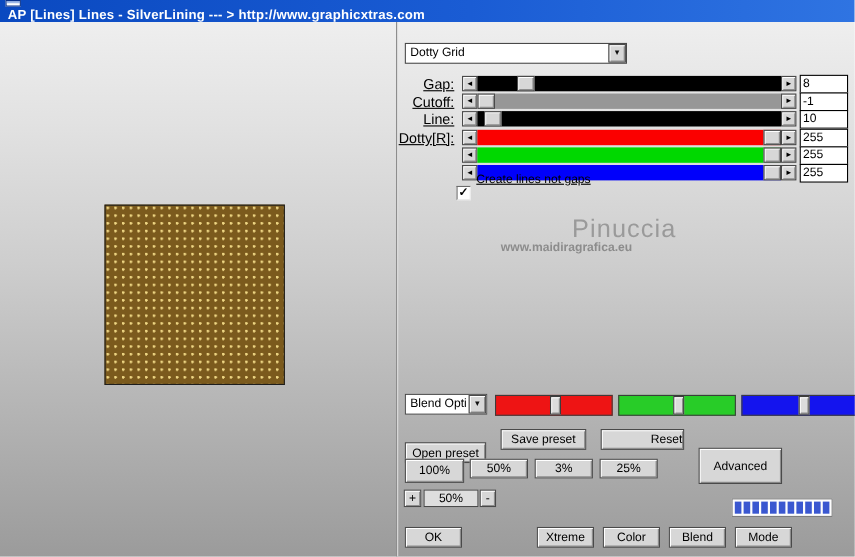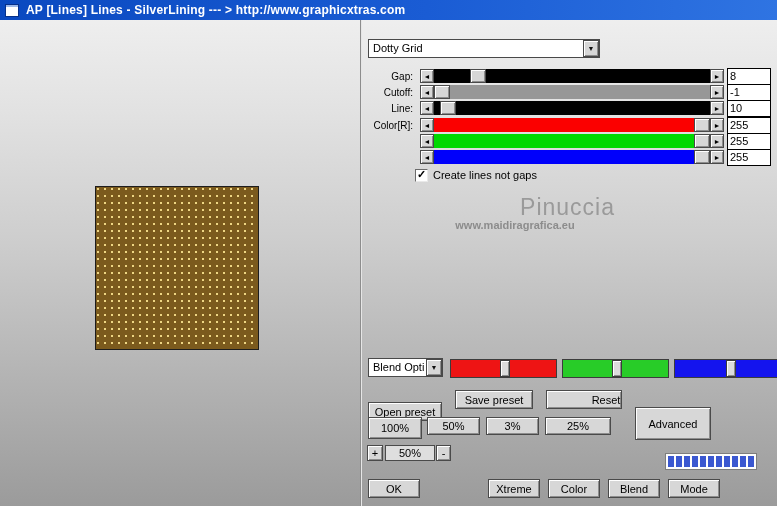--- a/index.html
+++ b/index.html
@@ -5,21 +5,21 @@
   html,body{margin:0;padding:0;}
   body{width:777px;height:506px;font-family:"Liberation Sans",sans-serif;}
   .window{
     position:relative;width:777px;height:506px;overflow:hidden;
     background:linear-gradient(180deg,#f1f1f1 0%,#e2e2e2 22%,#cdcdcd 48%,#b3b3b3 75%,#9b9b9b 100%);
   }
   
   .titlebar{
     position:absolute;left:0;top:0;width:777px;height:20px;
     background:linear-gradient(90deg,#0a49c0 0%,#1a5cd4 55%,#2f74e2 100%);
-    display:flex;align-items:center;color:#fff;
+    display:flex;color:#fff;flex-direction:column;
   }
   .win-icon{width:12px;height:11px;margin-left:5px;background:#fff;border:1px solid #06308a;box-shadow:inset 0 2px 0 #9db8e8;}
   .win-title{margin-left:7px;font-size:12px;font-weight:bold;white-space:nowrap;letter-spacing:0.2px;}
   
   .divider{position:absolute;left:360px;top:20px;width:1px;height:486px;background:#8d8d8d;box-shadow:1px 0 0 #e6e6e6;}
   
   .preview{
     position:absolute;left:95px;top:186px;width:162px;height:162px;
     border:1px solid #1d1d1d;
     background-color:#7b5a1d;
@@ -36,40 +36,40 @@
   .btn{
     position:absolute;display:flex;align-items:center;justify-content:center;
     font-size:11px;color:#000;cursor:default;
   }
   
   .dropdown{position:absolute;display:flex;background:#fff;border:1px solid #494949;box-sizing:border-box;}
   .dd-text{flex:1;font-size:11px;line-height:16px;padding-left:4px;white-space:nowrap;overflow:hidden;}
   .dd-btn{flex:0 0 16px;display:flex;align-items:center;justify-content:center;}
   .dd-btn::before{content:"▼";font-size:7px;color:#111;}
   
-  .srow-label{position:absolute;left:358px;width:58px;height:15px;line-height:15px;font-size:10px;text-align:right;padding-right:3px;box-sizing:border-box;white-space:nowrap;}
+  .srow-label{position:absolute;left:358px;width:58px;height:15px;line-height:15px;font-size:13px;text-align:right;padding-right:3px;box-sizing:border-box;white-space:nowrap;text-decoration:underline;}
   .scrollbar{position:absolute;left:420px;width:304px;height:14px;display:flex;}
   .sb-arrow{flex:0 0 14px;height:14px;display:flex;align-items:center;justify-content:center;}
   .sb-arrow::before{font-size:7px;color:#000;}
   .sb-l::before{content:"◄";}
   .sb-r::before{content:"►";}
   .sb-track{flex:1;position:relative;height:14px;}
   .sb-thumb{position:absolute;top:0;width:16px;height:14px;}
   .valbox{
     position:absolute;left:727px;width:44px;height:17px;background:#fff;
     border:1px solid #000;box-sizing:border-box;font-size:11px;line-height:15px;padding-left:2px;
   }
   
   .cbbox{
     position:absolute;left:415px;top:169px;width:13px;height:13px;background:#fff;
     border:1px solid #6b6b6b;border-right-color:#e9e9e9;border-bottom-color:#e9e9e9;
     box-sizing:border-box;display:flex;align-items:center;justify-content:center;
   }
   .cbbox.checked::before{content:"✓";font-size:11px;font-weight:bold;color:#000;margin-top:-2px;}
-  .cblabel{position:absolute;left:433px;top:168px;font-size:11px;line-height:15px;}
+  .cblabel{position:absolute;left:433px;top:156px;font-size:11px;line-height:15px;text-decoration:underline;}
   
   .wm1{position:absolute;left:415px;top:194px;width:200px;text-align:right;font-size:23px;color:#9a9a9a;letter-spacing:1px;}
   .wm2{position:absolute;left:415px;top:219px;width:200px;text-align:center;font-size:11px;font-weight:bold;color:#8c8c8c;}
   
   .blend-slider{position:absolute;top:359px;height:19px;border:1px solid #3c3c3c;box-sizing:border-box;}
   .blend-thumb{
     position:absolute;top:0;width:10px;height:17px;background:#dcdcdc;
     border:1px solid #3c3c3c;box-sizing:border-box;box-shadow:inset 1px 1px 0 #fff,inset -1px -1px 0 #8d8d8d;
   }
   
@@ -89,21 +89,21 @@
 
   <div class="titlebar">
     <div class="win-icon"></div>
     <div class="win-title">AP [Lines]  Lines - SilverLining  --- &gt; http://www.graphicxtras.com</div>
   </div>
 
   <div class="divider"></div>
 
   <div class="preview"></div>
 
-  <div class="dropdown" style="left:368px;top:39px;width:232px;height:19px;">
+  <div class="dropdown" style="left:368px;top:39px;width:202px;height:19px;">
     <div class="dd-text">Dotty Grid</div>
     <div class="dd-btn raised"></div>
   </div>
 
   <div class="srow-label" style="top:69px;">Gap:</div>
   <div class="scrollbar" style="top:69px;">
     <div class="sb-arrow sb-l raised"></div>
     <div class="sb-track" style="background: rgb(0, 0, 0);">
       <div class="sb-thumb raised" style="left:13%;"></div>
     </div>
@@ -124,21 +124,21 @@
   <div class="srow-label" style="top:101px;">Line:</div>
   <div class="scrollbar" style="top:101px;">
     <div class="sb-arrow sb-l raised"></div>
     <div class="sb-track" style="background: rgb(0, 0, 0);">
       <div class="sb-thumb raised" style="left:2%;"></div>
     </div>
     <div class="sb-arrow sb-r raised"></div>
   </div>
   <div class="valbox" style="top:100px;">10</div>
 
-  <div class="srow-label" style="top:118px;">Color[R]:</div>
+  <div class="srow-label" style="top:118px;">Dotty[R]:</div>
   <div class="scrollbar" style="top:118px;">
     <div class="sb-arrow sb-l raised"></div>
     <div class="sb-track" style="background: rgb(251, 0, 0);">
       <div class="sb-thumb raised" style="left:calc(100% - 16px);"></div>
     </div>
     <div class="sb-arrow sb-r raised"></div>
   </div>
   <div class="valbox" style="top:117px;">255</div>
 
   <div class="srow-label" style="top:134px;"></div>
@@ -183,21 +183,21 @@
   </div>
 
   <div class="btn raised" style="left:368px;top:390px;width:74px;height:19px;margin-top:12px;">Open preset</div>
   <div class="btn raised" style="left:455px;top:390px;width:78px;height:19px;">Save preset</div>
   <div class="btn raised" style="left:546px;top:390px;width:76px;height:19px;padding-left:44px;">Reset</div>
   <div class="btn raised" style="left:635px;top:407px;width:76px;height:33px;">Advanced</div>
 
   <div class="btn raised" style="left:368px;top:417px;width:54px;height:22px;">100%</div>
   <div class="btn raised" style="left:427px;top:417px;width:53px;height:18px;">50%</div>
   <div class="btn raised" style="left:486px;top:417px;width:53px;height:18px;">3%</div>
-  <div class="btn raised" style="left:545px;top:417px;width:66px;height:18px;">25%</div>
+  <div class="btn raised" style="left:545px;top:417px;width:53px;height:18px;">25%</div>
 
   <div class="btn raised" style="left:367px;top:445px;width:16px;height:16px;">+</div>
   <div class="stepval">50%</div>
   <div class="btn raised" style="left:436px;top:445px;width:15px;height:16px;">-</div>
 
   <div class="progress">
       <div class="pseg" style="background: rgb(58, 87, 208);"></div>
       <div class="pseg" style="background: rgb(58, 87, 208);"></div>
       <div class="pseg" style="background: rgb(58, 87, 208);"></div>
       <div class="pseg" style="background: rgb(58, 87, 208);"></div>

